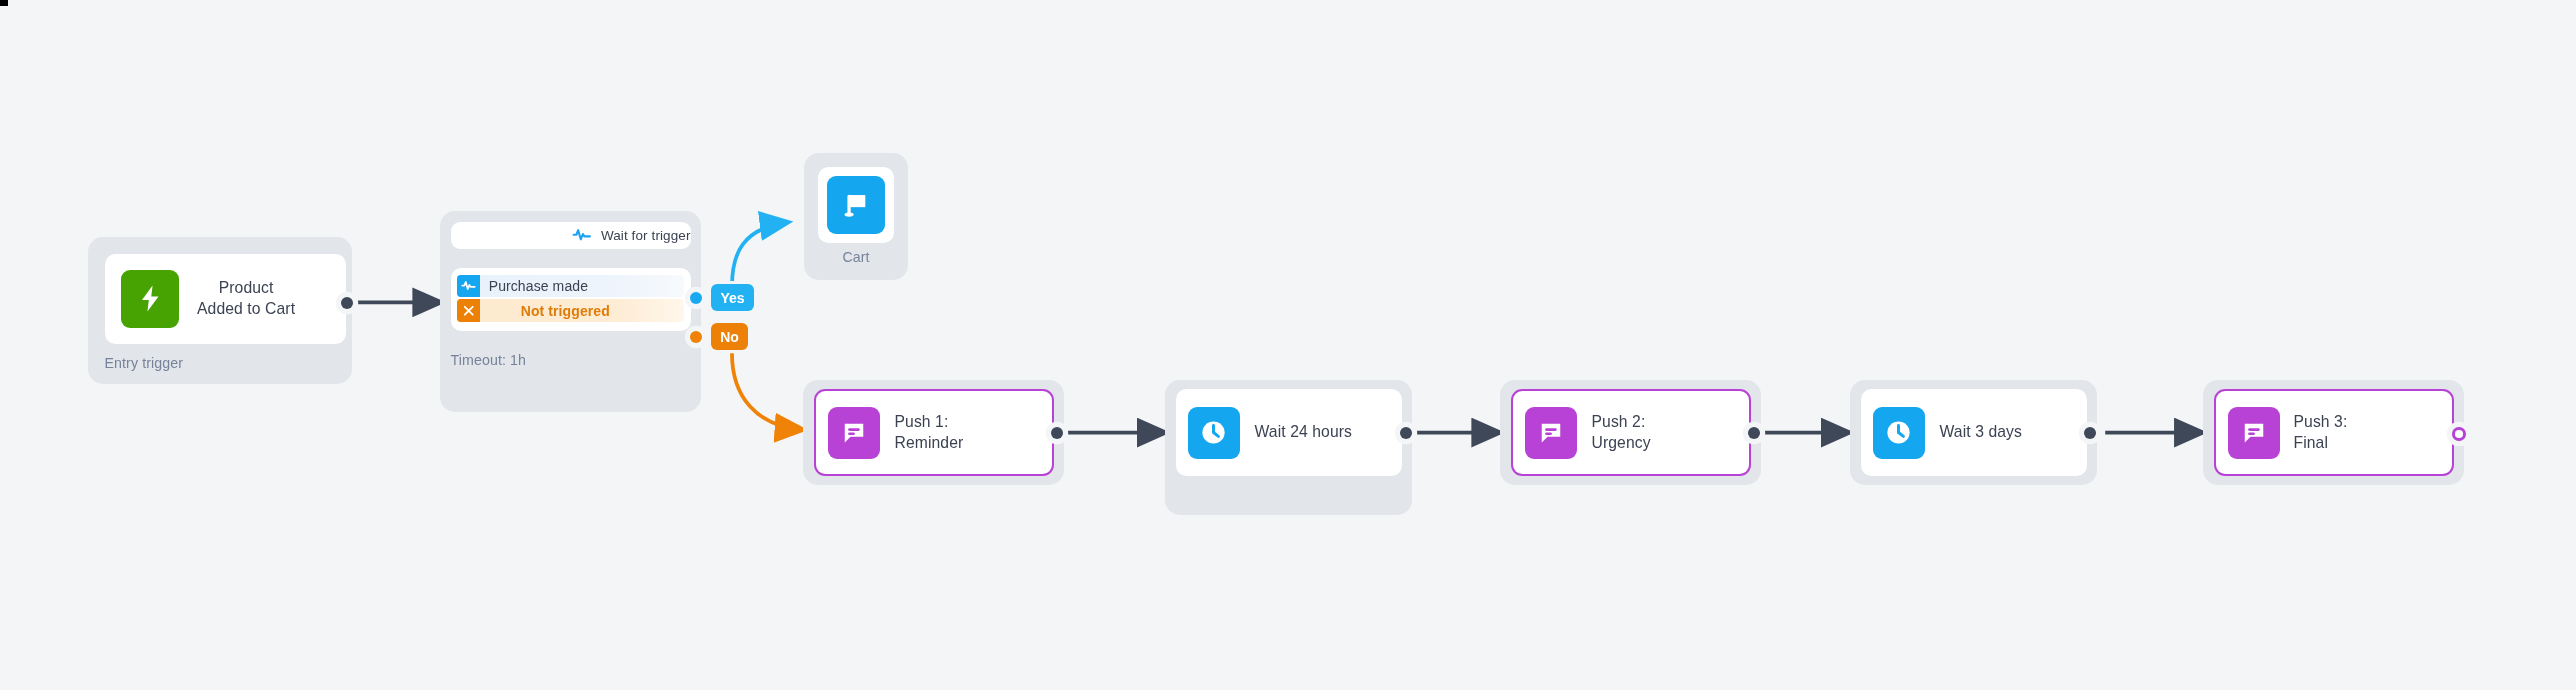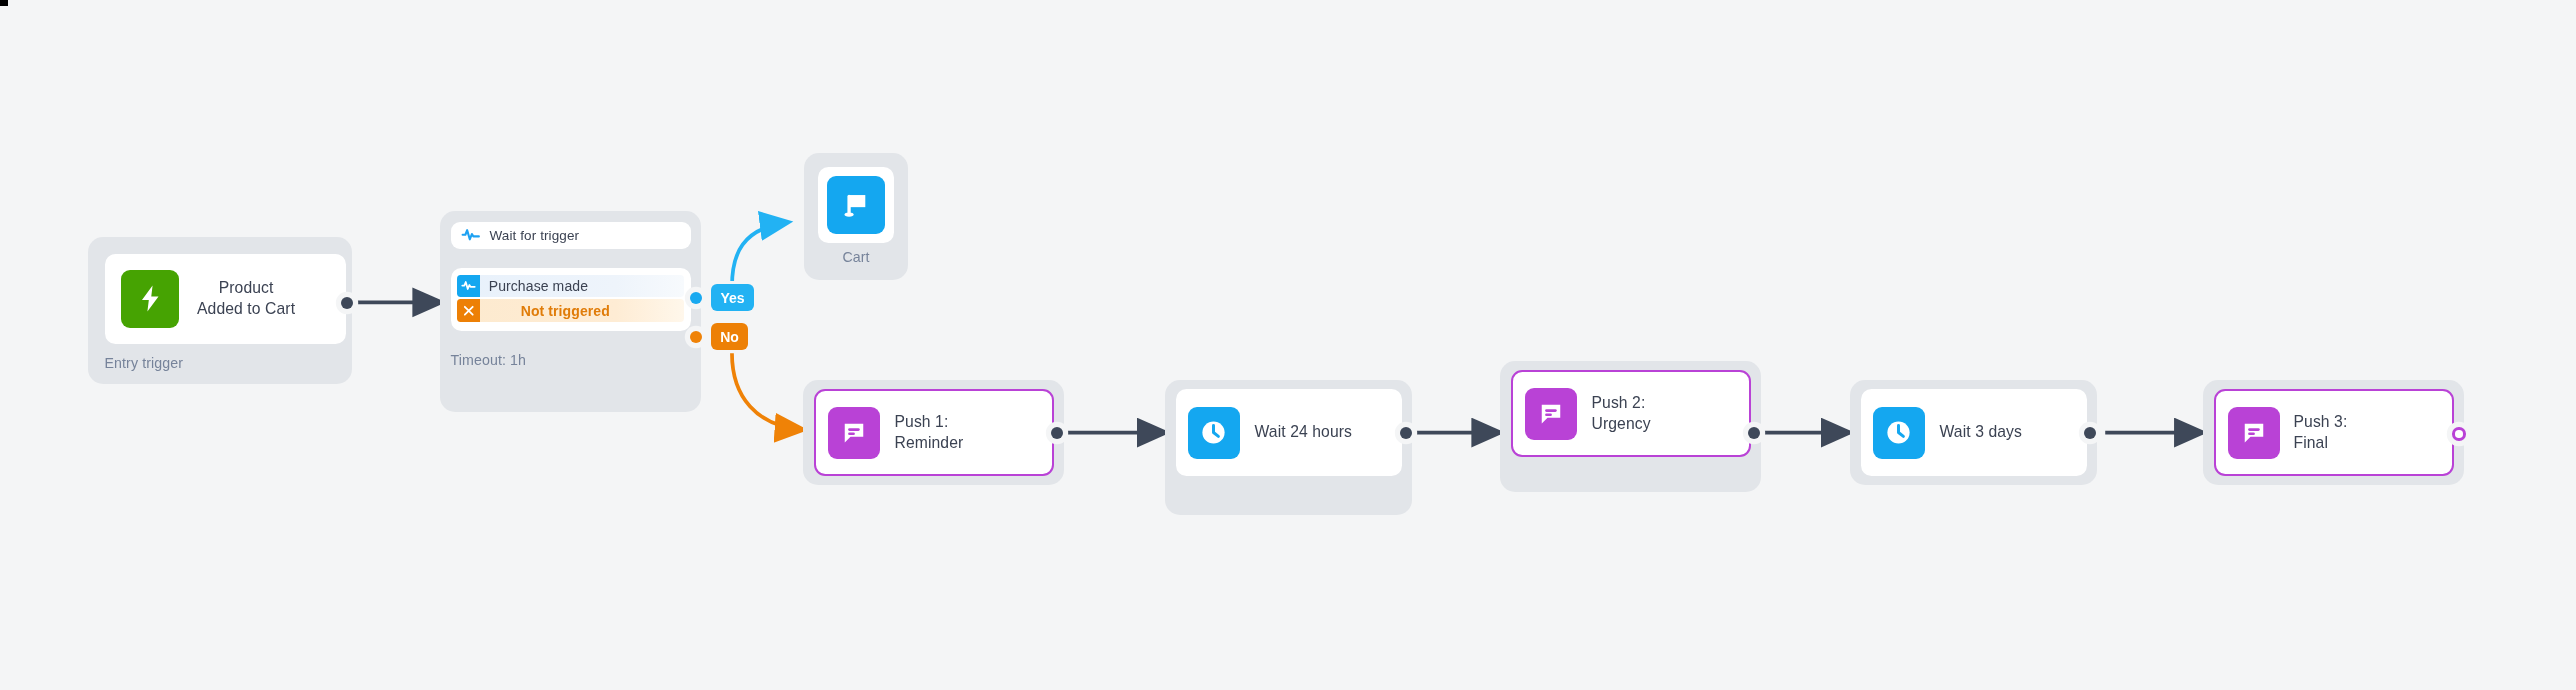--- a/index.html
+++ b/index.html
@@ -212,21 +212,21 @@
       </div>
       <div class="label" style="padding-left:18px;">Product
 Added to Cart</div>
     </div>
     <div class="shell-caption" style="left:16.5px; top:118px;">Entry trigger</div>
   </div>
   <div class="port notch" style="left:341px; top:297px;"></div>
 
   <div class="shell" style="left:440px; top:211px; width:261px; height:201px;">
 
-    <div class="strip" style="left:10.5px; top:10.5px; width:240px; height:27px;">
+    <div class="strip" style="left:10.5px; top:10.5px; width:240px; height:27px;justify-content:flex-end;">
       <span style="display:flex;">
         <svg width="19.5" height="19.5" viewBox="0 0 24 24" aria-hidden="true">
           <path d="M2 12 H5.4 L7.6 6.4 L10.8 17.6 L13.4 11.2 L15.2 14 H22" fill="none" stroke="#1da1f2" stroke-width="2.6" stroke-linecap="round" stroke-linejoin="round"></path>
         </svg>
       </span>
       <span class="txt">Wait for trigger</span>
     </div>
 
     <div class="cond-card" style="left:10.5px; top:57px; width:240px; height:63px;">
       <div class="cond-row cond-yes">
@@ -290,21 +290,21 @@
         <svg width="31" height="31" viewBox="0 0 24 24" aria-hidden="true">
           <circle cx="12" cy="12" r="8.6" fill="#ffffff"></circle>
           <path d="M12 6.6 V12 L15.8 15.0" fill="none" stroke="#14a7f0" stroke-width="2.3" stroke-linecap="round" stroke-linejoin="round"></path>
         </svg>
       </div>
       <div class="label" style="padding-left:15px;">Wait 24 hours</div>
     </div>
   </div>
   <div class="port notch" style="left:1400px; top:427px;"></div>
 
-  <div class="shell" style="left:1500px; top:361px; width:261px; height:131px;">
+  <div class="shell" style="left:1500px; top:380px; width:261px; height:105px;">
     <div class="card purple" style="left:10.5px; top:9px; width:240px; height:87px;">
       <div class="glyph" style="width:52px;height:52px;margin-left:12px;background:#b942d6;">
         <svg width="30" height="30" viewBox="0 0 24 24" aria-hidden="true">
           <path d="M4.6 4.6 H19.4 V15.0 H9.2 L4.6 19.6 Z" fill="#ffffff"></path>
           <rect x="7.3" y="8.2" width="9.3" height="2.1" rx="1.05" fill="#b942d6"></rect>
           <rect x="7.3" y="11.5" width="5.4" height="2.1" rx="1.05" fill="#b942d6"></rect>
         </svg>
       </div>
       <div class="label" style="padding-left:15px;">Push 2:
 Urgency</div>

